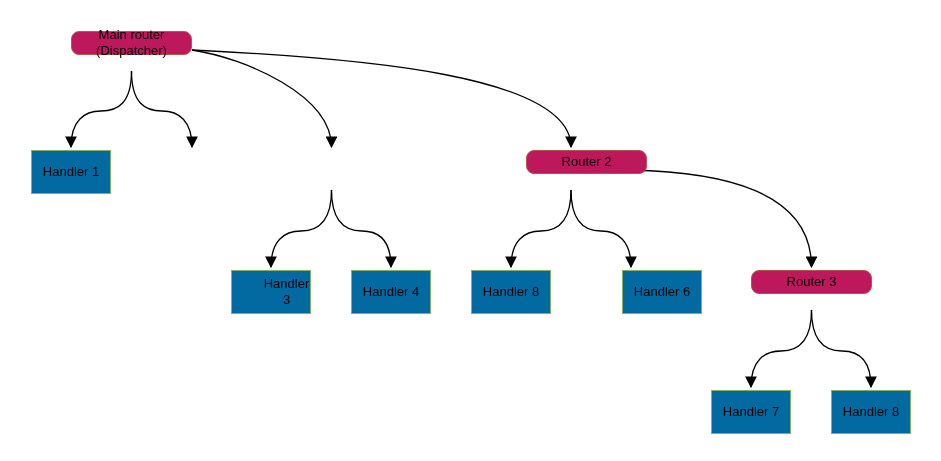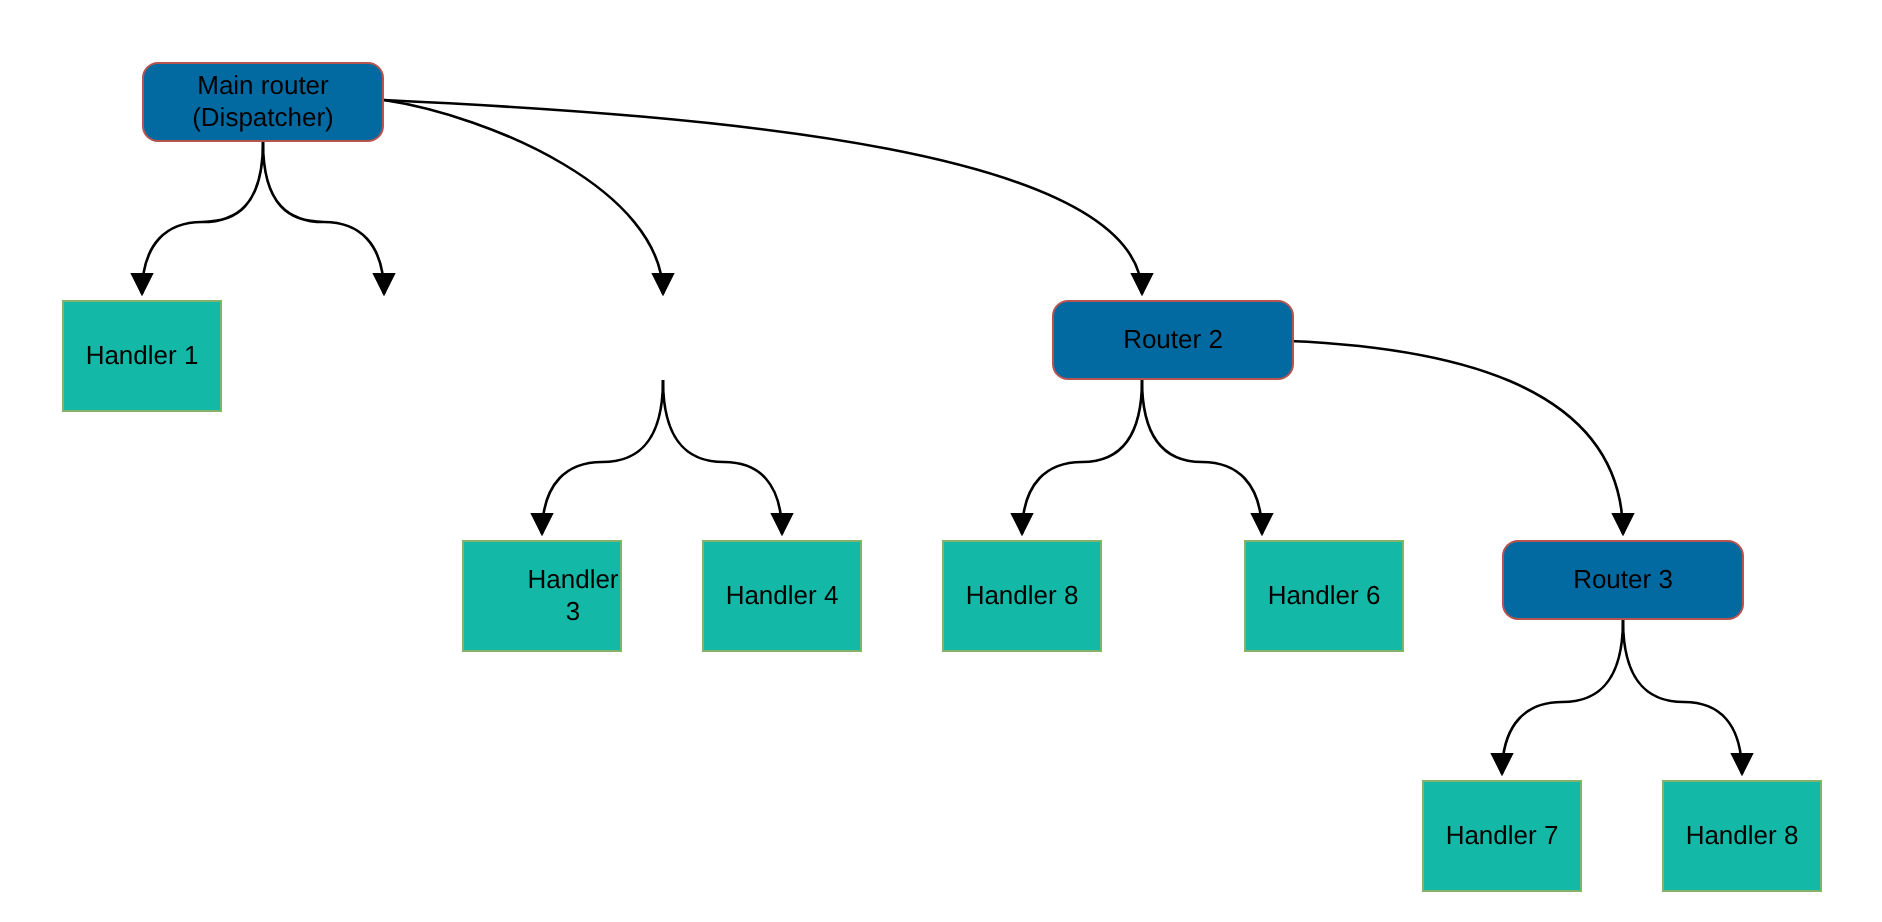--- a/index.html
+++ b/index.html
@@ -30,29 +30,29 @@
     align-items: center;
     justify-content: center;
     text-align: center;
     font-size: 13px;
     line-height: 16px;
     color: #000000;
     white-space: pre-line;
   }
   .router {
     width: 121px;
-    height: 40px;
-    background: #0369a1;
+    height: 24px;
+    background: #be185d;
     border: 1.3px solid #b85450;
     border-radius: 8px;
   }
   .handler {
     width: 80px;
-    height: 56px;
-    background: #14b8a6;
+    height: 44px;
+    background: #0369a1;
     border: 1.3px solid #82b366;
     border-radius: 0;
   }
   
   .pos-main     { left: 71px;  top: 31px;  }
   .pos-router1  { left: 271px; top: 150px; }
   .pos-router2  { left: 511px; top: 150px; margin-left: 15px; }
   .pos-router3  { left: 751px; top: 270px; }
   .pos-handler1 { left: 31px;  top: 150px; }
   .pos-handler2 { left: 152px; top: 150px; }

